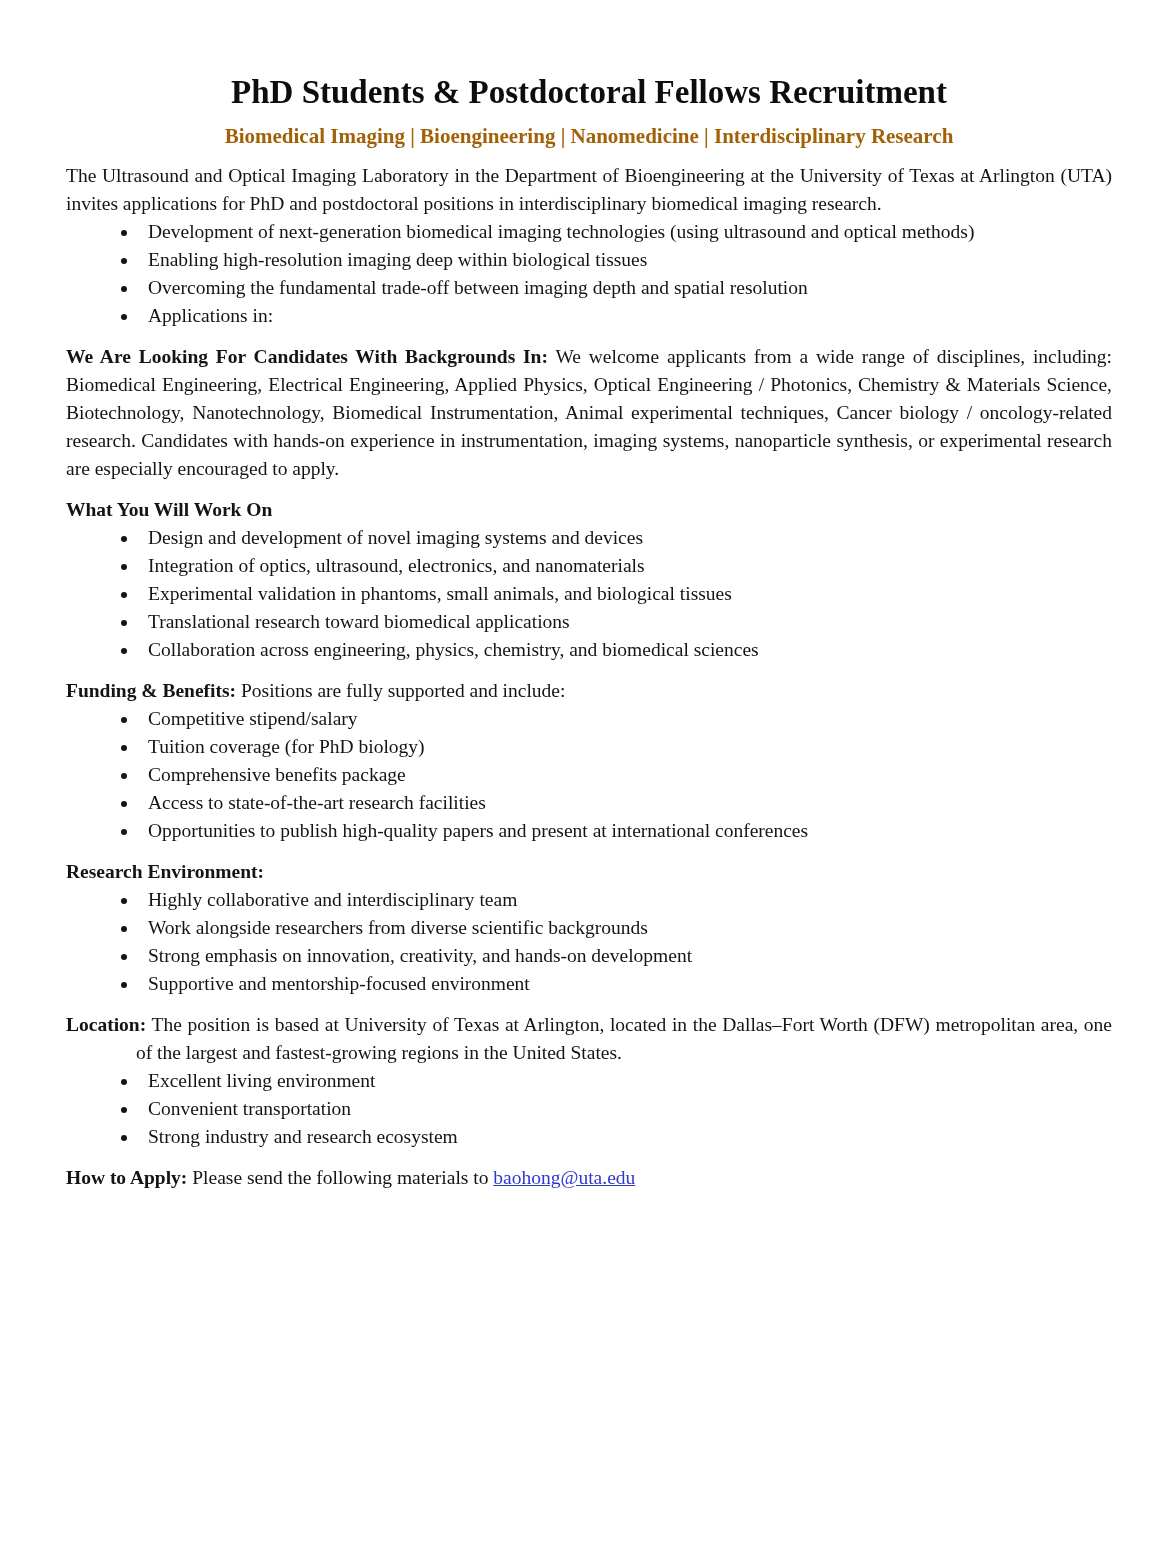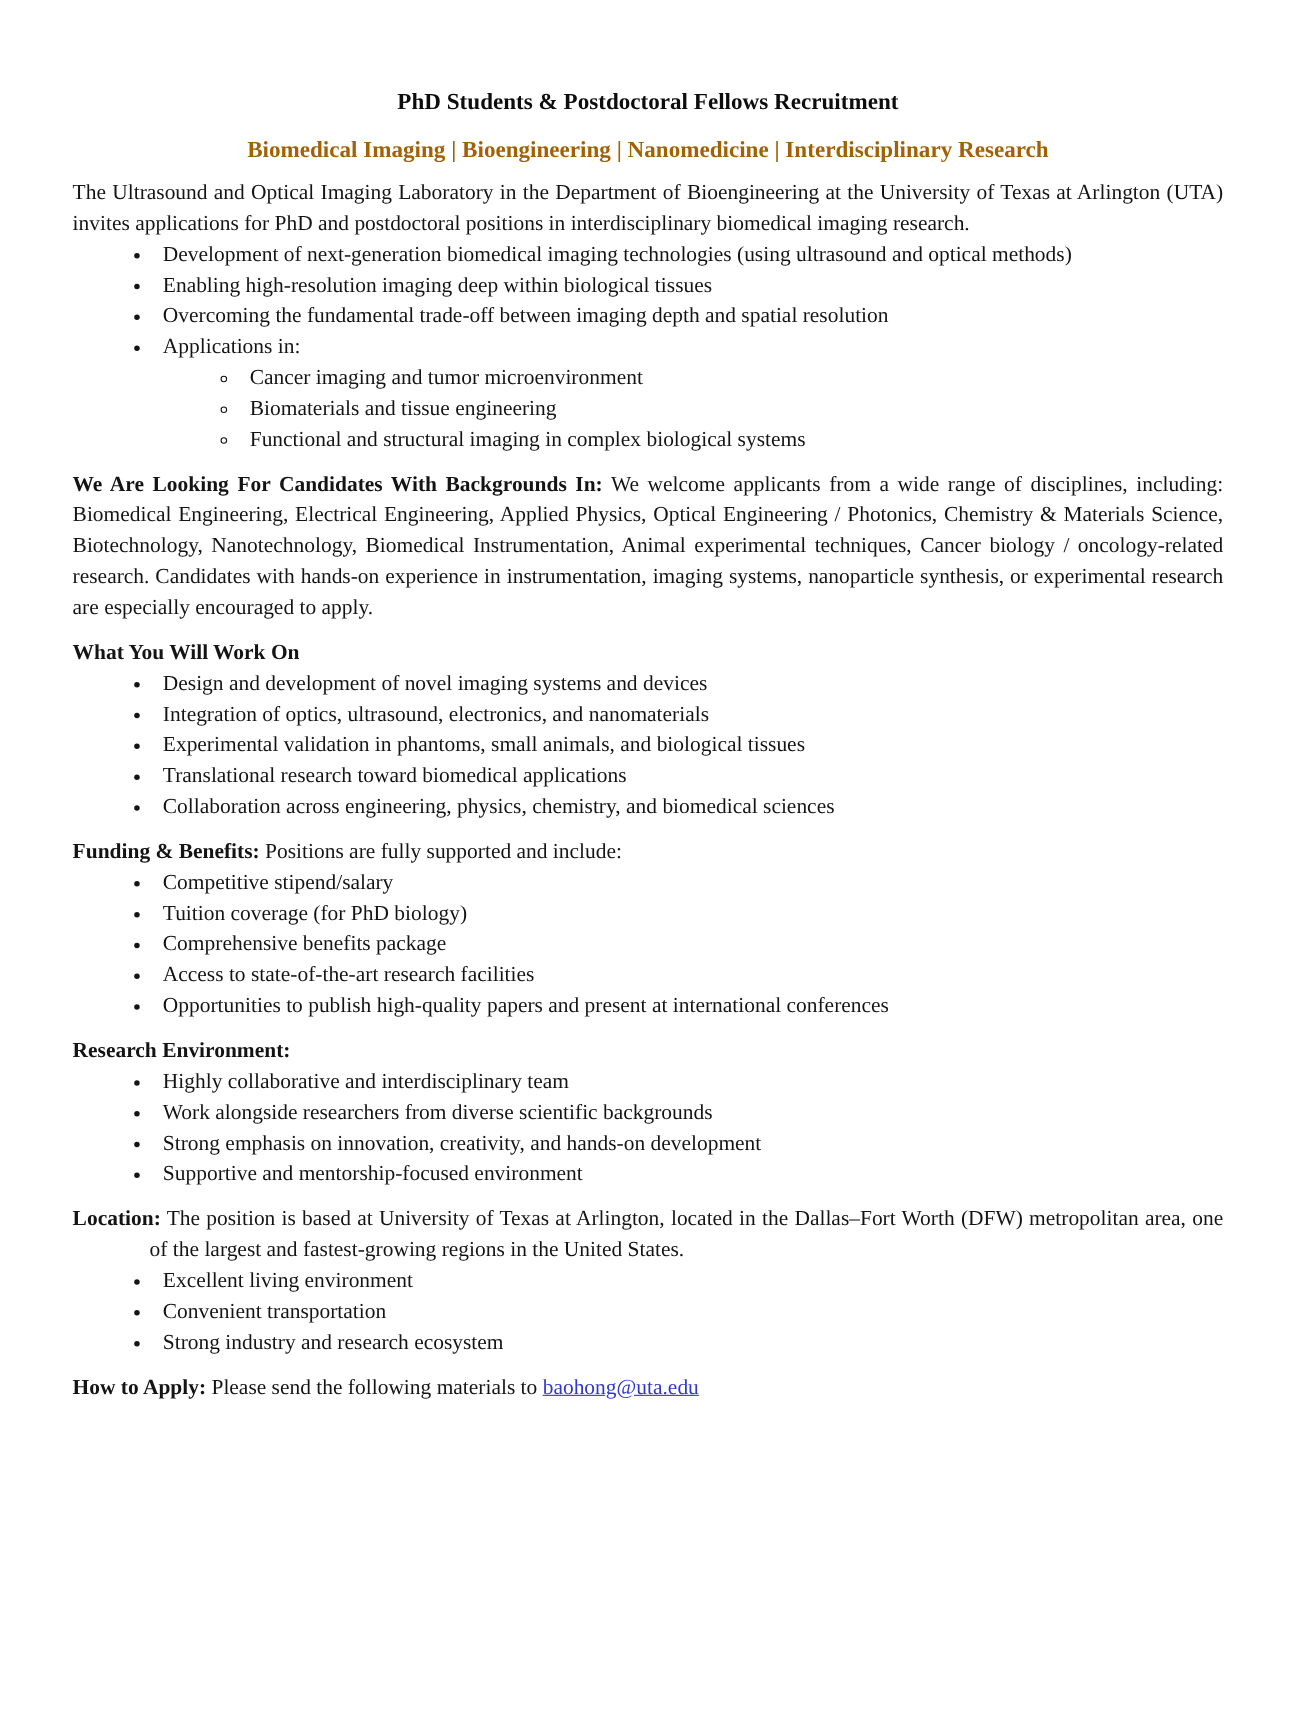--- a/index.html
+++ b/index.html
@@ -15,21 +15,21 @@
     background: #ffffff;
     font-family: "Liberation Serif", "DejaVu Serif", serif;
     color: #141414;
     font-size: 19.5px;
     line-height: 28px;
     overflow: hidden;
   }
   h1.doc-title {
     margin: 0 0 10px 0;
     text-align: center;
-    font-size: 21px;
+    font-size: 33px;
     line-height: 40px;
     font-weight: bold;
     color: #0d0d0d;
   }
   h2.doc-subtitle {
     margin: 0 0 12px 0;
     text-align: center;
     font-size: 21px;
     line-height: 28px;
     font-weight: bold;
@@ -81,25 +81,20 @@
 
   <h2 class="doc-subtitle">Biomedical Imaging | Bioengineering | Nanomedicine | Interdisciplinary Research</h2>
 
   <p>The Ultrasound and Optical Imaging Laboratory in the Department of Bioengineering at the University of Texas at Arlington (UTA) invites applications for PhD and postdoctoral positions in interdisciplinary biomedical imaging research.</p>
 
   <ul class="blt">
     <li>Development of next-generation biomedical imaging technologies (using ultrasound and optical methods)</li>
     <li>Enabling high-resolution imaging deep within biological tissues</li>
     <li>Overcoming the fundamental trade-off between imaging depth and spatial resolution</li>
     <li><span>Applications in:</span>
-      <ul class="sub">
-        <li>Cancer imaging and tumor microenvironment</li>
-        <li>Biomaterials and tissue engineering</li>
-        <li>Functional and structural imaging in complex biological systems</li>
-      </ul>
     </li>
   </ul>
 
   <p class="sec"><b class="lbl">We Are Looking For Candidates With Backgrounds In:</b><span> We welcome applicants from a wide range of disciplines, including: Biomedical Engineering, Electrical Engineering, Applied Physics, Optical Engineering / Photonics, Chemistry &amp; Materials Science, Biotechnology, Nanotechnology, Biomedical Instrumentation, Animal experimental techniques, Cancer biology / oncology-related research. Candidates with hands-on experience in instrumentation, imaging systems, nanoparticle synthesis, or experimental research are especially encouraged to apply.</span></p>
 
   <p class="sec"><b class="lbl">What You Will Work On</b></p>
   <ul class="blt">
     <li>Design and development of novel imaging systems and devices</li>
     <li>Integration of optics, ultrasound, electronics, and nanomaterials</li>
     <li>Experimental validation in phantoms, small animals, and biological tissues</li>

